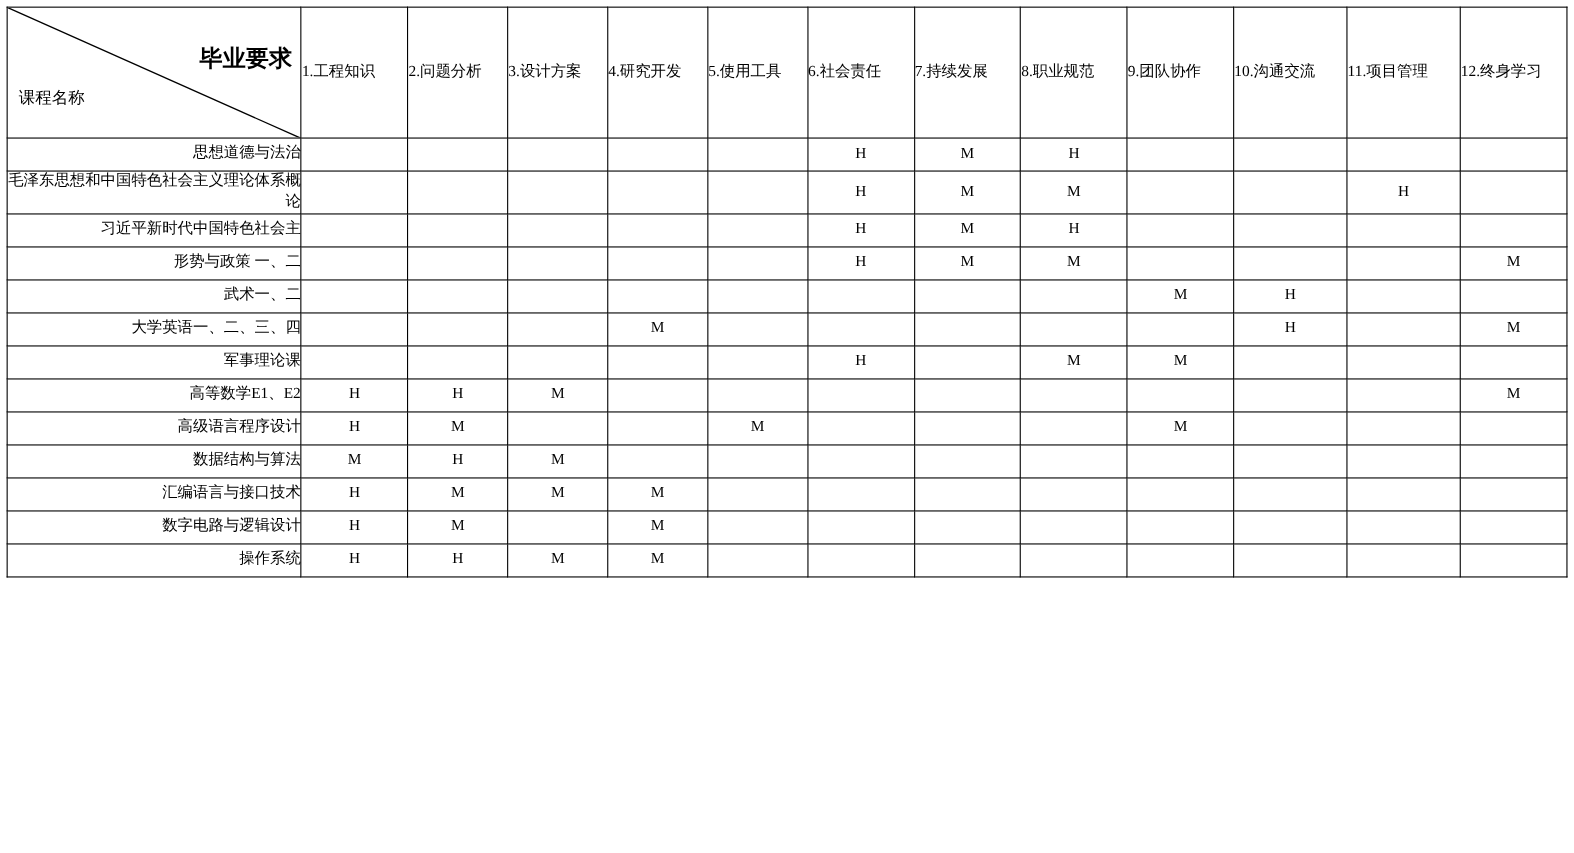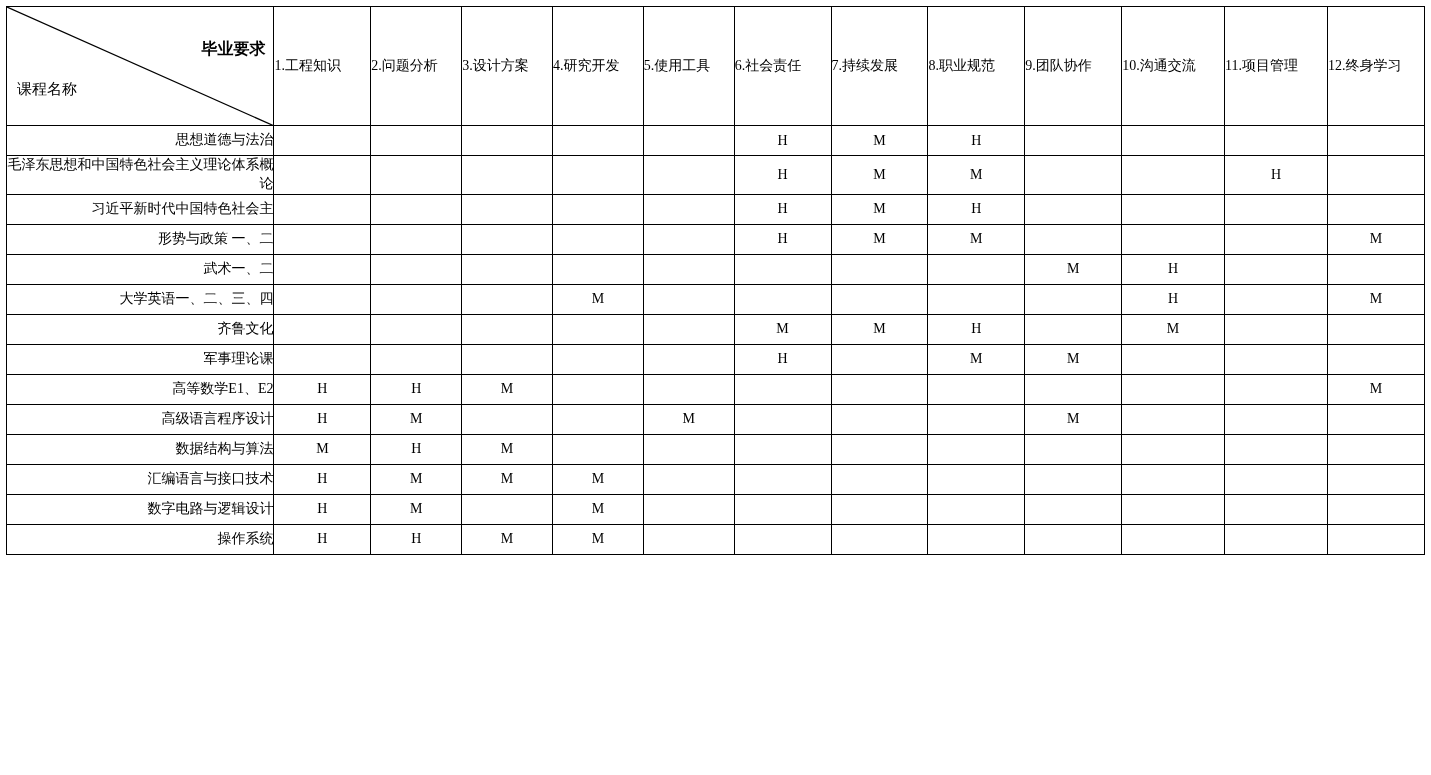--- a/index.html
+++ b/index.html
@@ -41,21 +41,21 @@
   th.corner .diag {
     position: absolute;
     inset: 0;
     pointer-events: none;
   }
   th.corner .lbl-req {
     position: absolute;
     top: 32px;
     right: 8px;
     font-weight: bold;
-    font-size: 16px;
+    font-size: 21px;
     white-space: nowrap;
   }
   th.corner .lbl-course {
     position: absolute;
     bottom: 26px;
     left: 10px;
     font-weight: normal;
     font-size: 15px;
     white-space: nowrap;
   }
@@ -212,35 +212,20 @@
           <td class="cell"></td>
           <td class="cell"></td>
           <td class="cell"></td>
           <td class="cell"></td>
           <td class="cell"></td>
           <td class="cell">H</td>
           <td class="cell"></td>
           <td class="cell">M</td>
         </tr>
         <tr>
-          <td class="course">齐鲁文化</td>
-          <td class="cell"></td>
-          <td class="cell"></td>
-          <td class="cell"></td>
-          <td class="cell"></td>
-          <td class="cell"></td>
-          <td class="cell">M</td>
-          <td class="cell">M</td>
-          <td class="cell">H</td>
-          <td class="cell"></td>
-          <td class="cell">M</td>
-          <td class="cell"></td>
-          <td class="cell"></td>
-        </tr>
-        <tr>
           <td class="course">军事理论课</td>
           <td class="cell"></td>
           <td class="cell"></td>
           <td class="cell"></td>
           <td class="cell"></td>
           <td class="cell"></td>
           <td class="cell">H</td>
           <td class="cell"></td>
           <td class="cell">M</td>
           <td class="cell">M</td>

